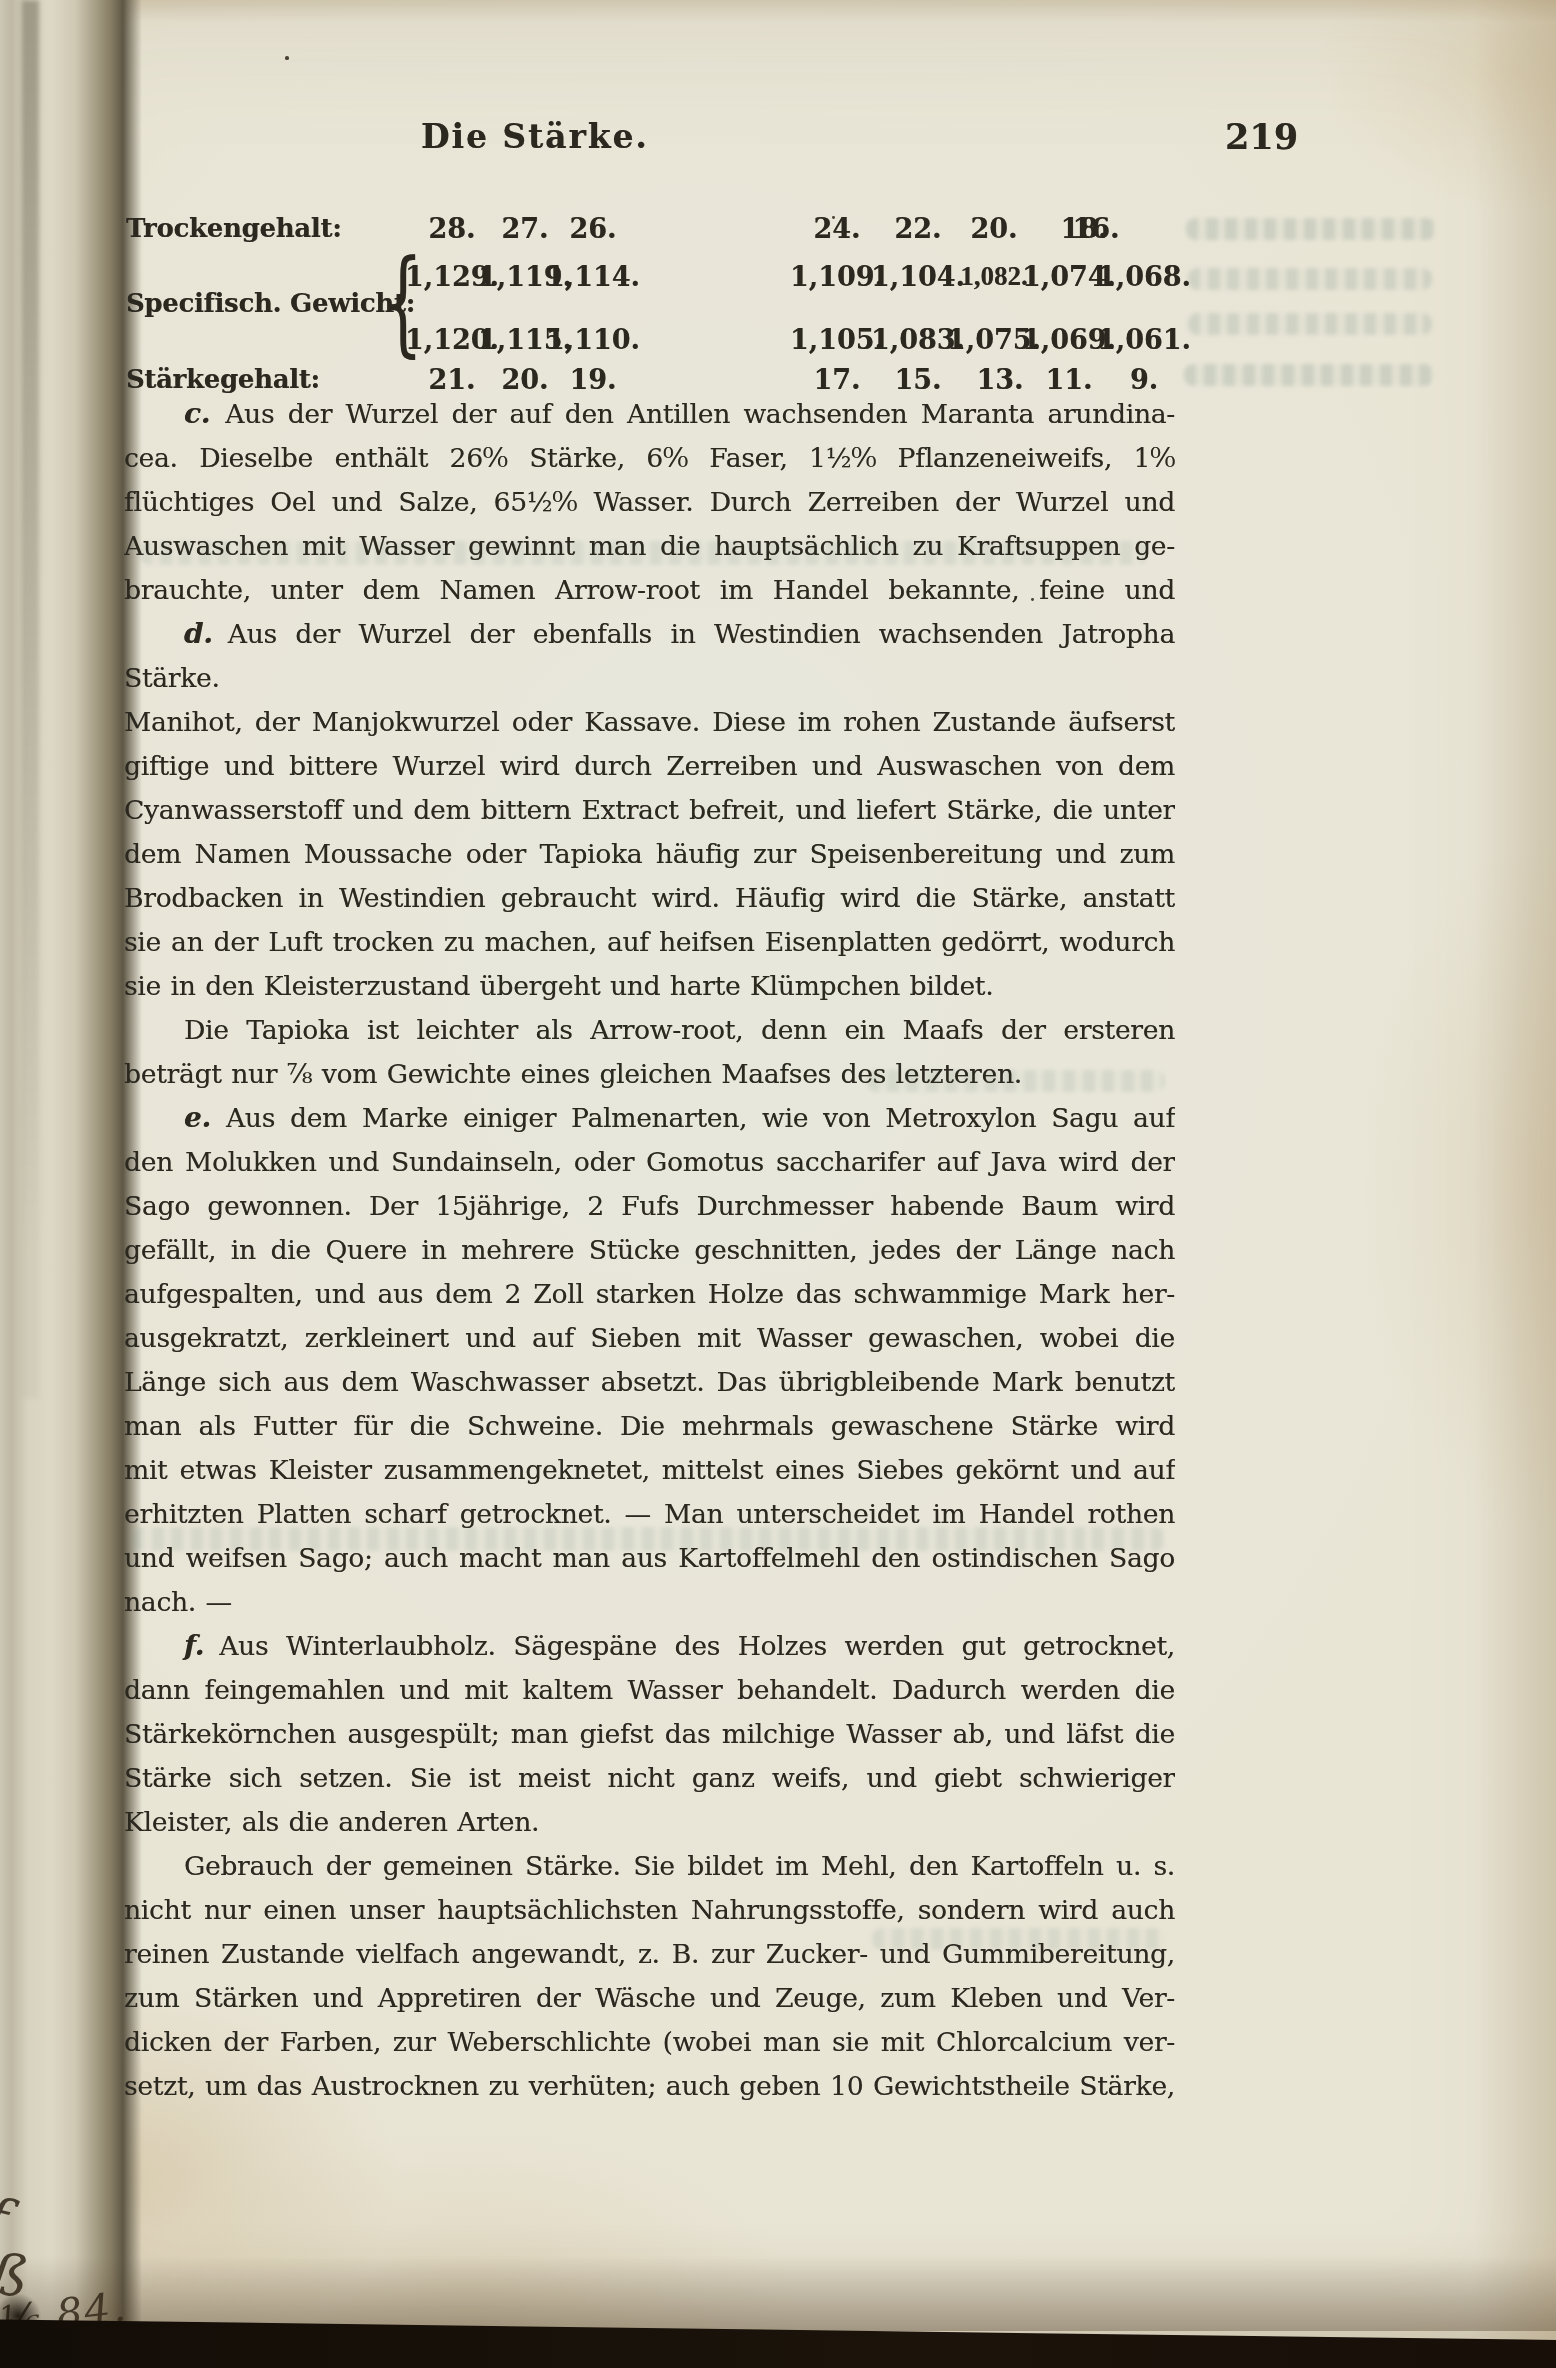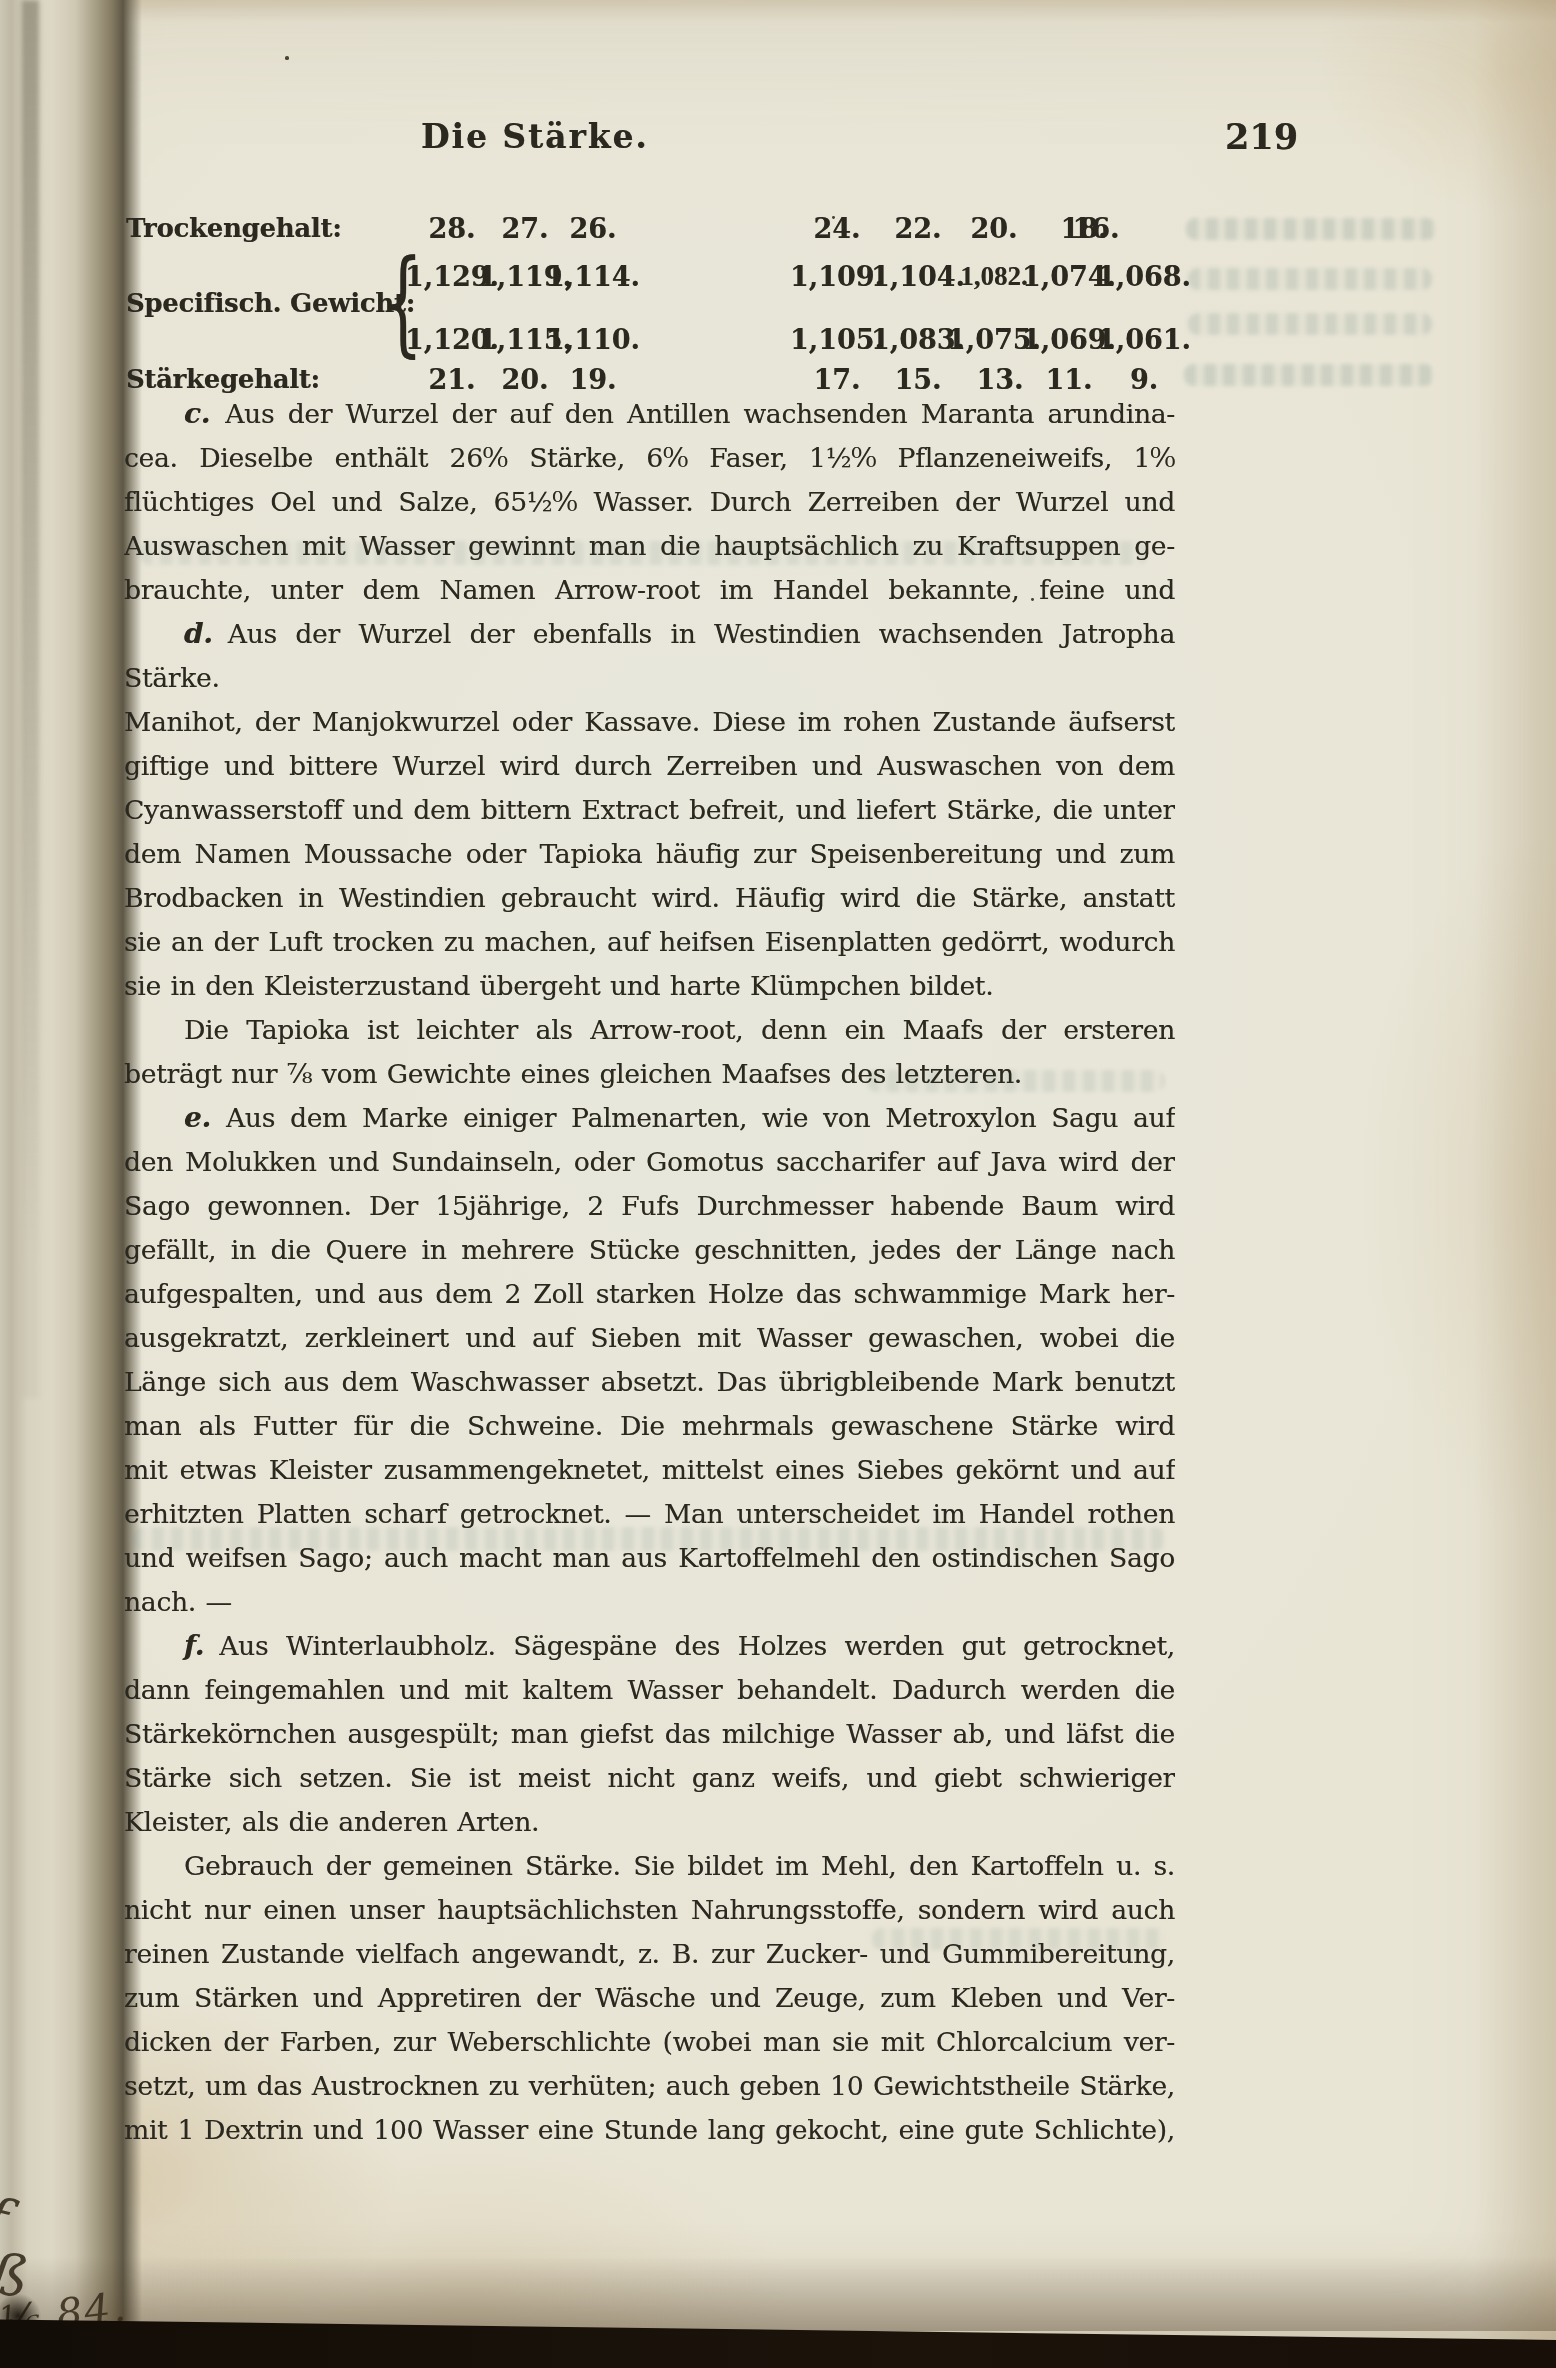--- a/index.html
+++ b/index.html
@@ -197,21 +197,20 @@
       <div class="line just">dann feingemahlen und mit kaltem Wasser behandelt.  Dadurch werden die</div>
       <div class="line just">Stärkekörnchen ausgespült; man giefst das milchige Wasser ab, und läfst die</div>
       <div class="line just">Stärke sich setzen.  Sie ist meist nicht ganz weifs, und giebt schwieriger</div>
       <div class="line">Kleister, als die anderen Arten.</div>
       <div class="line just indent">Gebrauch der gemeinen Stärke.  Sie bildet im Mehl, den Kartoffeln u. s. w.</div>
       <div class="line just">nicht nur einen unser hauptsächlichsten Nahrungsstoffe, sondern wird auch im</div>
       <div class="line just">reinen Zustande vielfach angewandt, z. B. zur Zucker- und Gummibereitung,</div>
       <div class="line just">zum Stärken und Appretiren der Wäsche und Zeuge, zum Kleben und Ver-</div>
       <div class="line just">dicken der Farben, zur Weberschlichte (wobei man sie mit Chlorcalcium ver-</div>
       <div class="line just">setzt, um das Austrocknen zu verhüten; auch geben 10 Gewichtstheile Stärke,</div>
-      <div class="line just">mit 1 Dextrin und 100 Wasser eine Stunde lang gekocht, eine gute Schlichte),</div>
     </div>
 
   <div class="marginalia">
     <span class="m1">f</span>
     <span class="m2">ß</span>
     <span class="m3">⅙,84.</span>
   </div>
 
   <div class="speck" style="left:285px;top:56px;width:3.7px;height:3.7px;"></div>
   <div class="speck" style="left:832px;top:216px;width:2.8px;height:2.8px;"></div>

